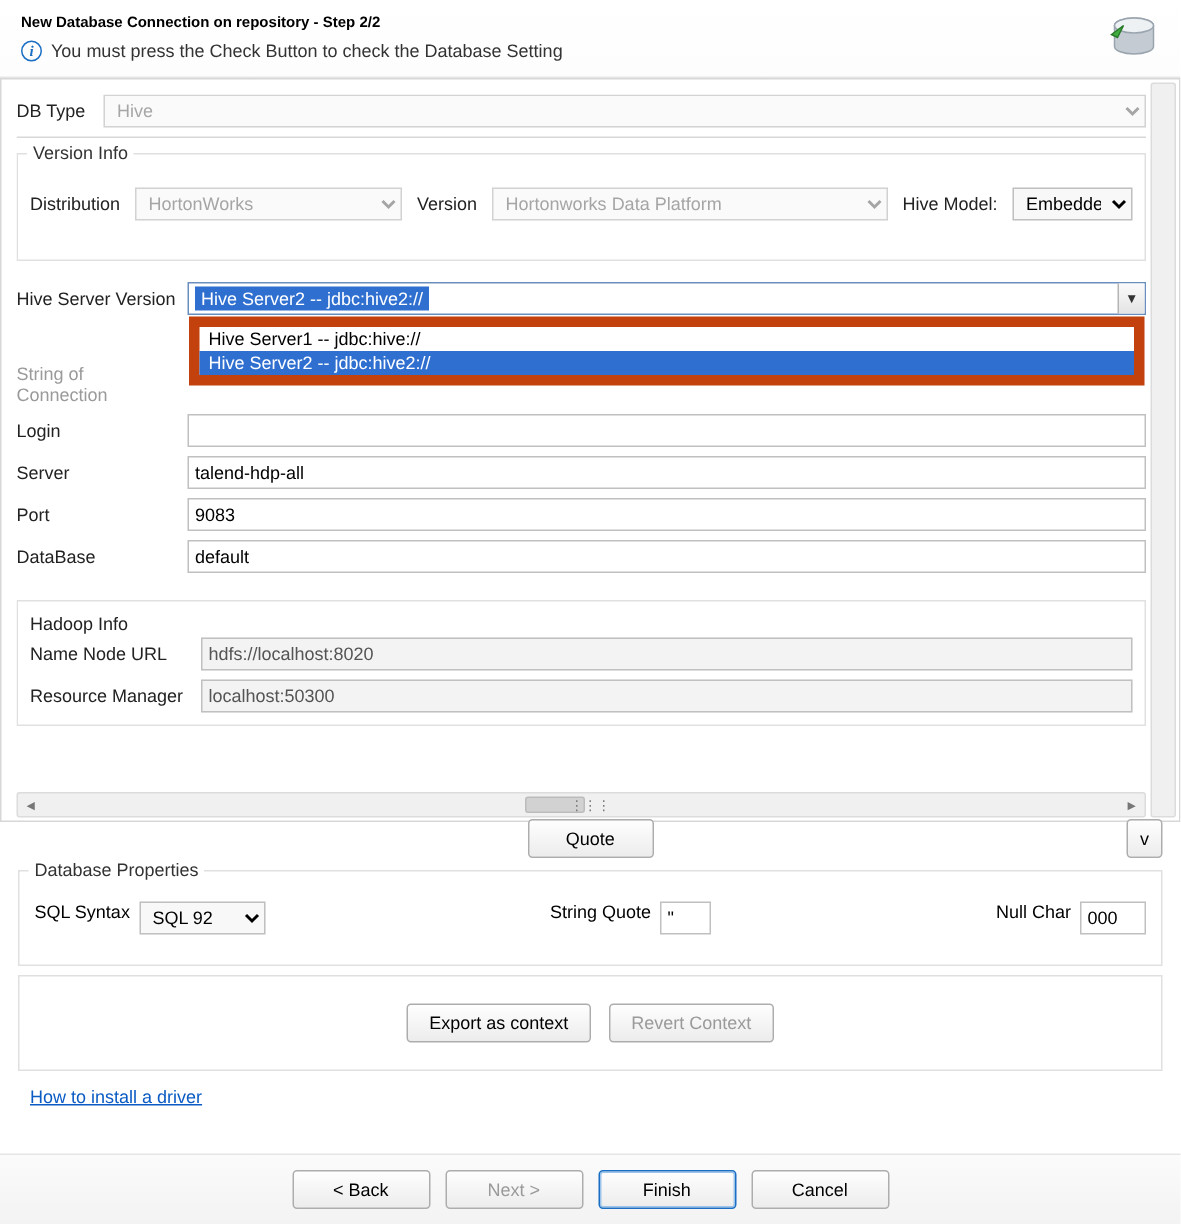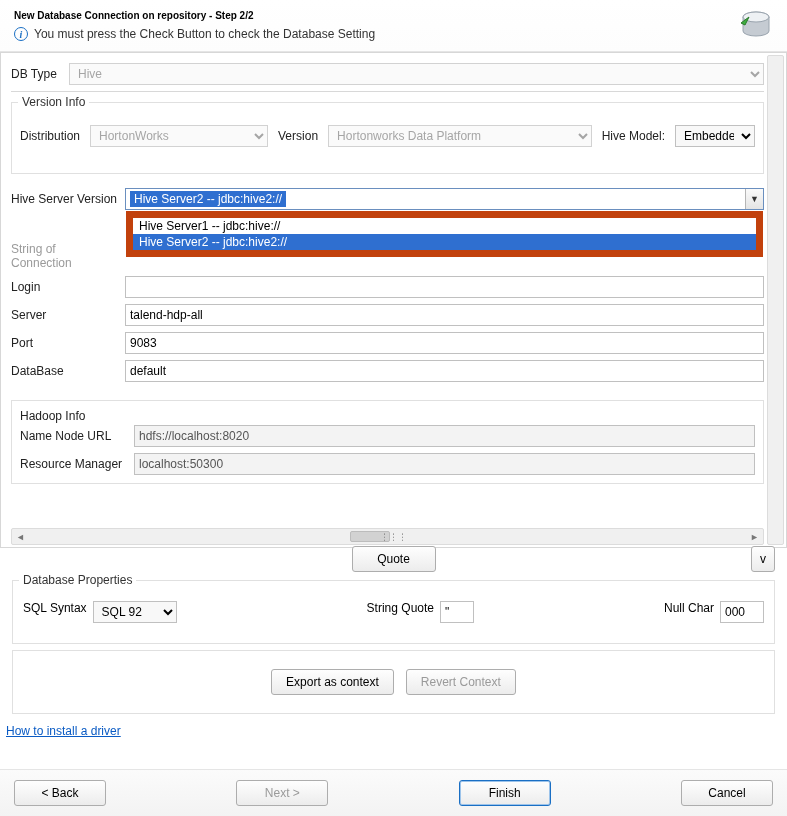--- a/index.html
+++ b/index.html
@@ -149,31 +149,31 @@
   .db-props-row .block{display:flex;gap:6px;}
   .db-props-row .spacer{flex:1;}
 
   .context-row{
     margin:6px 12px;
     border:1px solid #e0e0e0;
     padding:18px 10px;
     display:flex;justify-content:center;gap:12px;
   }
   .driver-link{
-    margin:4px 12px 0 6px;
+    margin:4px 12px 0 20px;
     color:#0a5bc4;text-decoration:underline;
     display:inline-block;
   }
 
   .footer{
     position:absolute; left:0;right:0;bottom:0;
     border-top:1px solid #e5e5e5;
     background:linear-gradient(#fbfbfb,#f3f3f3);
     padding:10px 14px;
-    display:flex;justify-content:space-between;gap:10px;
+    display:flex;justify-content:center;gap:10px;
   }
   .footer .btn{min-width:92px;}
 </style>
 </head>
 <body>
 
 
 
 <div class="header">
   <div class="header-title">New Database Connection on repository - Step 2/2</div>

